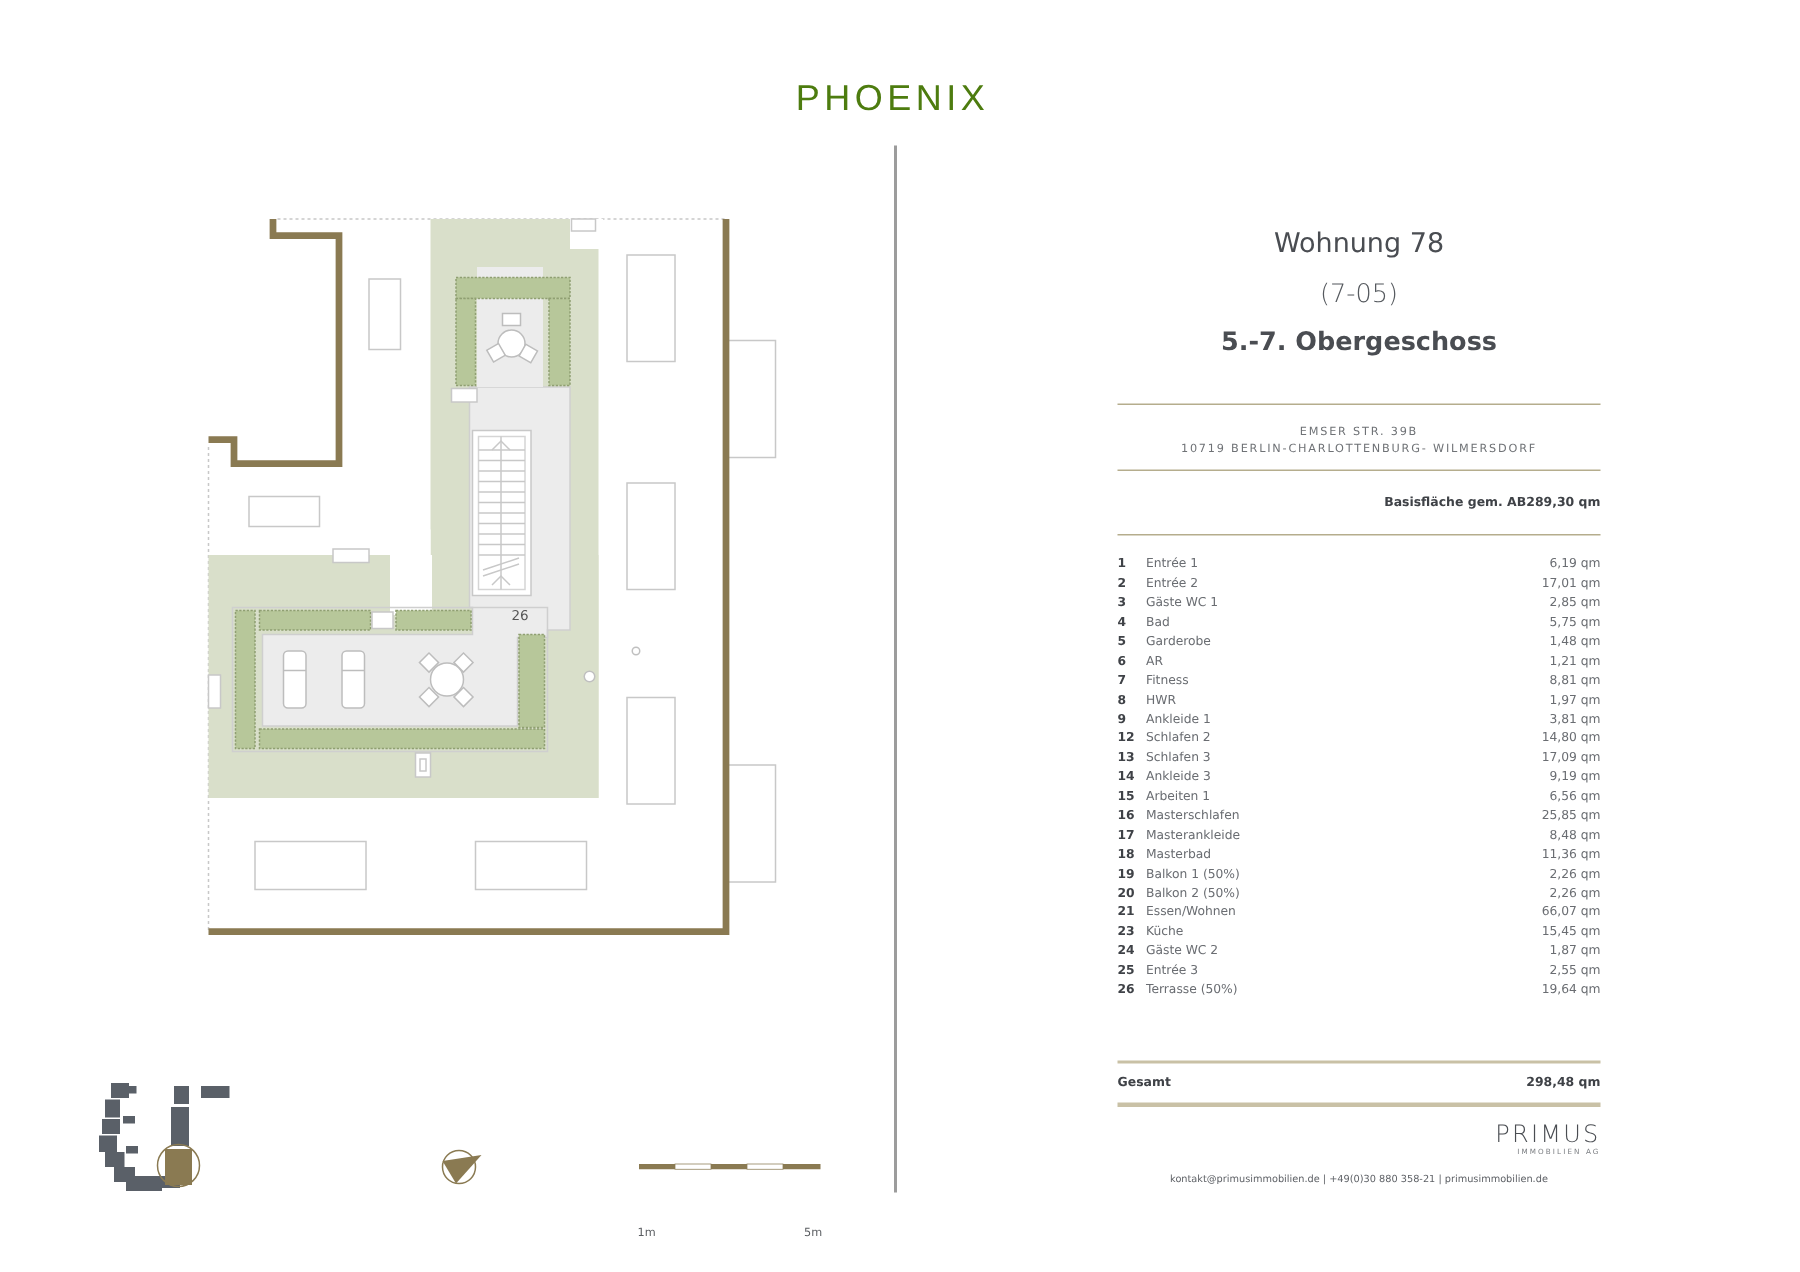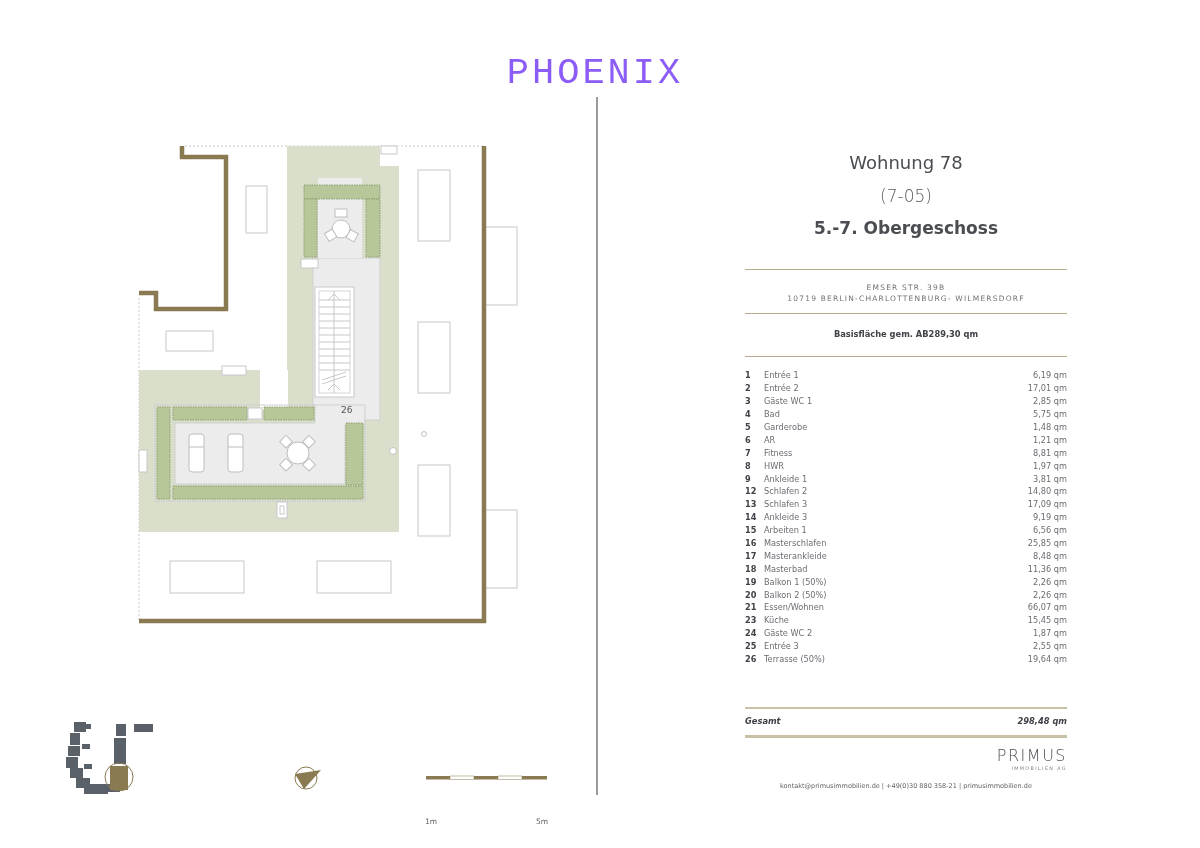--- a/index.html
+++ b/index.html
@@ -1,22 +1,22 @@
 <!DOCTYPE html>
 <html><head>
 <meta charset="utf-8">
 <style>
   * { box-sizing: border-box; margin: 0; padding: 0; }
   html, body { width: 1200px; height: 848px; background: #ffffff; overflow: hidden; }
   body { position: relative; font-family: "DejaVu Sans", "Liberation Sans", sans-serif; color: #4a4d52; }
 
   .logo {
     position: absolute; left: 0; width: 1190px; top: 52px; text-align: center;
-    font-family: Liberation Mono, monospace; font-weight: 300; font-size: 37px;
-    letter-spacing: 3px; color: #8b5cf6;
+    font-family: Liberation Sans, sans-serif; font-weight: 300; font-size: 24px;
+    letter-spacing: 3px; color: #4d7c0f;
   }
   .divider-v {
     position: absolute; left: 596px; top: 97px; width: 1.5px; height: 698px; background: #9c9c9c;
   }
 
   
   .plan { position: absolute; left: 0; top: 0; width: 590px; height: 848px; }
   .plan svg { position: absolute; left: 0; top: 0; }
 
   
@@ -34,32 +34,32 @@
     font-size: 17px; font-weight: bold; color: #4a4d52;
   }
   .hr { position: absolute; left: 0; width: 322px; height: 1px; background: #b5ad8d; }
   .hr.thick { height: 3px; background: #c9c1a6; }
   .address {
     position: absolute; left: 0; width: 322px; top: 282px; text-align: center;
     font-size: 7.5px; letter-spacing: 1.2px; color: #6f7276; line-height: 11px;
   }
   .base-row {
     position: absolute; left: 0; right: 0; top: 329px; height: 12px;
-    font-size: 8.3px; font-weight: bold; color: #3f4247; display: flex; justify-content: center;
+    font-size: 8.3px; font-weight: bold; color: #3f4247; display: flex; justify-content: flex-end;
   }
   .rooms { position: absolute; left: 0; width: 322px; top: 369px; }
   .room-row {
     display: flex; height: 12.9px; align-items: center; font-size: 8.2px; color: #6a6d72;
   }
   .room-row .num { width: 19px; font-weight: bold; color: #3f4247; }
   .room-row .name { flex: 1; }
   .room-row .area { text-align: right; color: #6a6d72; }
   .total-row {
     position: absolute; left: 0; width: 322px; top: 716px; height: 12px;
-    display: flex; justify-content: space-between; font-size: 8.3px; font-weight: bold; color: #3f4247; font-style: italic;
+    display: flex; justify-content: space-between; font-size: 8.3px; font-weight: bold; color: #3f4247;
   }
 
   .brand { position: absolute; left: 0; width: 322px; top: 746px; text-align: right; }
   .brand .name { font-size: 16px; letter-spacing: 1.5px; color: #4a4d52; font-weight: 300; }
   .brand .sub { font-size: 4.8px; letter-spacing: 1.4px; color: #7b7e82; margin-top: 1px; }
   .contact {
     position: absolute; left: 0; width: 322px; top: 782px; text-align: center;
     font-size: 6.5px; color: #5e6166;
   }
 

